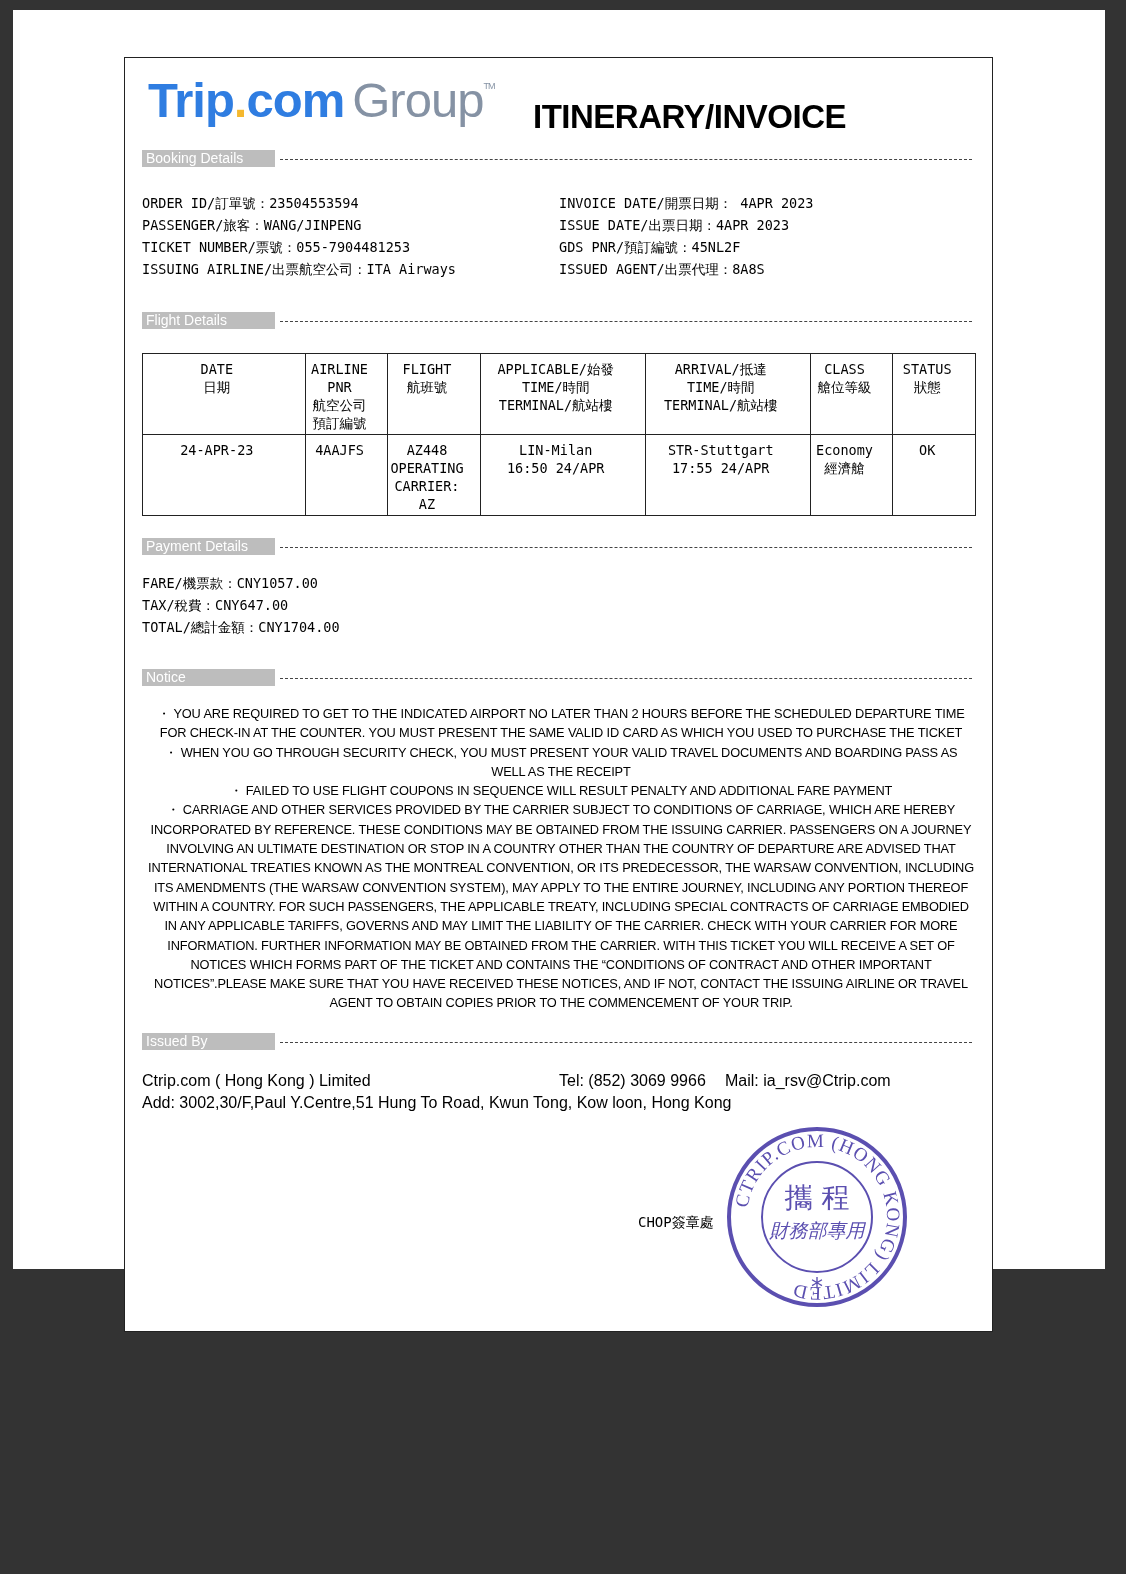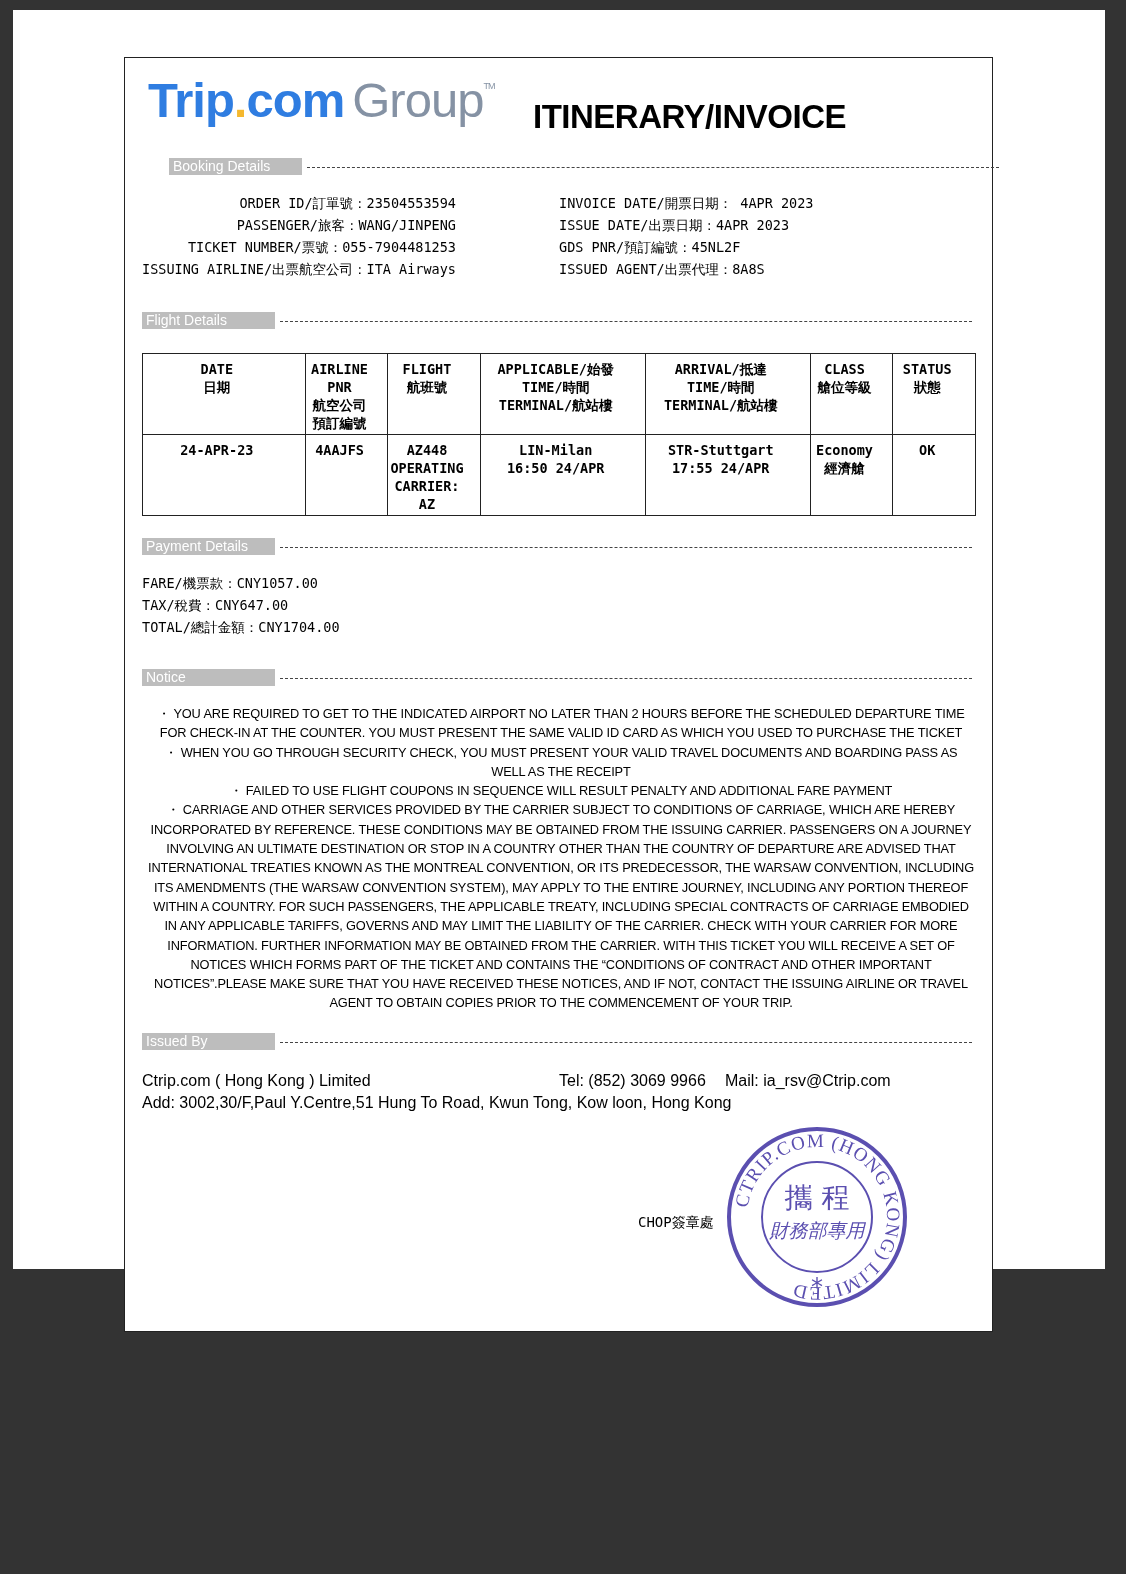--- a/index.html
+++ b/index.html
@@ -43,21 +43,21 @@
   .mono { font-family: "DejaVu Sans Mono", "Liberation Mono", monospace; }
   .kv {
     position: absolute; font-size: 13.5px; white-space: nowrap; line-height: 22px;
   }
   table.flights {
     position: absolute; left: 17px; top: 295px; width: 834px; border-collapse: collapse;
     font-size: 13.5px;
   }
   table.flights th, table.flights td {
     border: 1.5px solid #222; text-align: center; vertical-align: top; padding: 6px 16px 0 2px;
-    font-weight: bold; line-height: 18px;
+    font-weight: normal; line-height: 18px;
   }
   table.flights th { height: 74px; }
   table.flights td { height: 74px; }
   .notice {
     position: absolute; left: 21px; top: 646px; width: 830px; font-size: 12.8px; line-height: 19.3px;
     letter-spacing: -0.15px;
   }
   .notice p { margin: 0; text-align: center; }
   .issued { position: absolute; font-size: 16px; white-space: nowrap; }
   .chop-label { position: absolute; left: 513px; top: 1156px; font-size: 14px; white-space: nowrap; }
@@ -66,25 +66,25 @@
 </head>
 <body>
 
 <div class="sheet">
   <div class="frame">
 
     <div class="logo"><span class="trip">Trip</span><span class="dot">.</span><span class="trip">com</span><span class="group">Group</span><span class="tm">TM</span></div>
 
     <div class="title">ITINERARY/INVOICE</div>
 
-    <div class="section-head" style="top:100px;margin-left:27px;">
+    <div class="section-head" style="top:92px;">
       <div class="tag">Booking Details</div>
       <div class="rule"></div>
     </div>
-    <div class="kv mono" style="left:17px; top:134px;text-align:right;">
+    <div class="kv mono" style="left:17px; top:134px;">
       <div>ORDER ID/訂單號：23504553594</div>
       <div>PASSENGER/旅客：WANG/JINPENG</div>
       <div>TICKET NUMBER/票號：055-7904481253</div>
       <div>ISSUING AIRLINE/出票航空公司：ITA Airways</div>
     </div>
     <div class="kv mono" style="left:434px; top:134px;">
       <div>INVOICE DATE/開票日期： 4APR 2023</div>
       <div>ISSUE DATE/出票日期：4APR 2023</div>
       <div>GDS PNR/預訂編號：45NL2F</div>
       <div>ISSUED AGENT/出票代理：8A8S</div>

